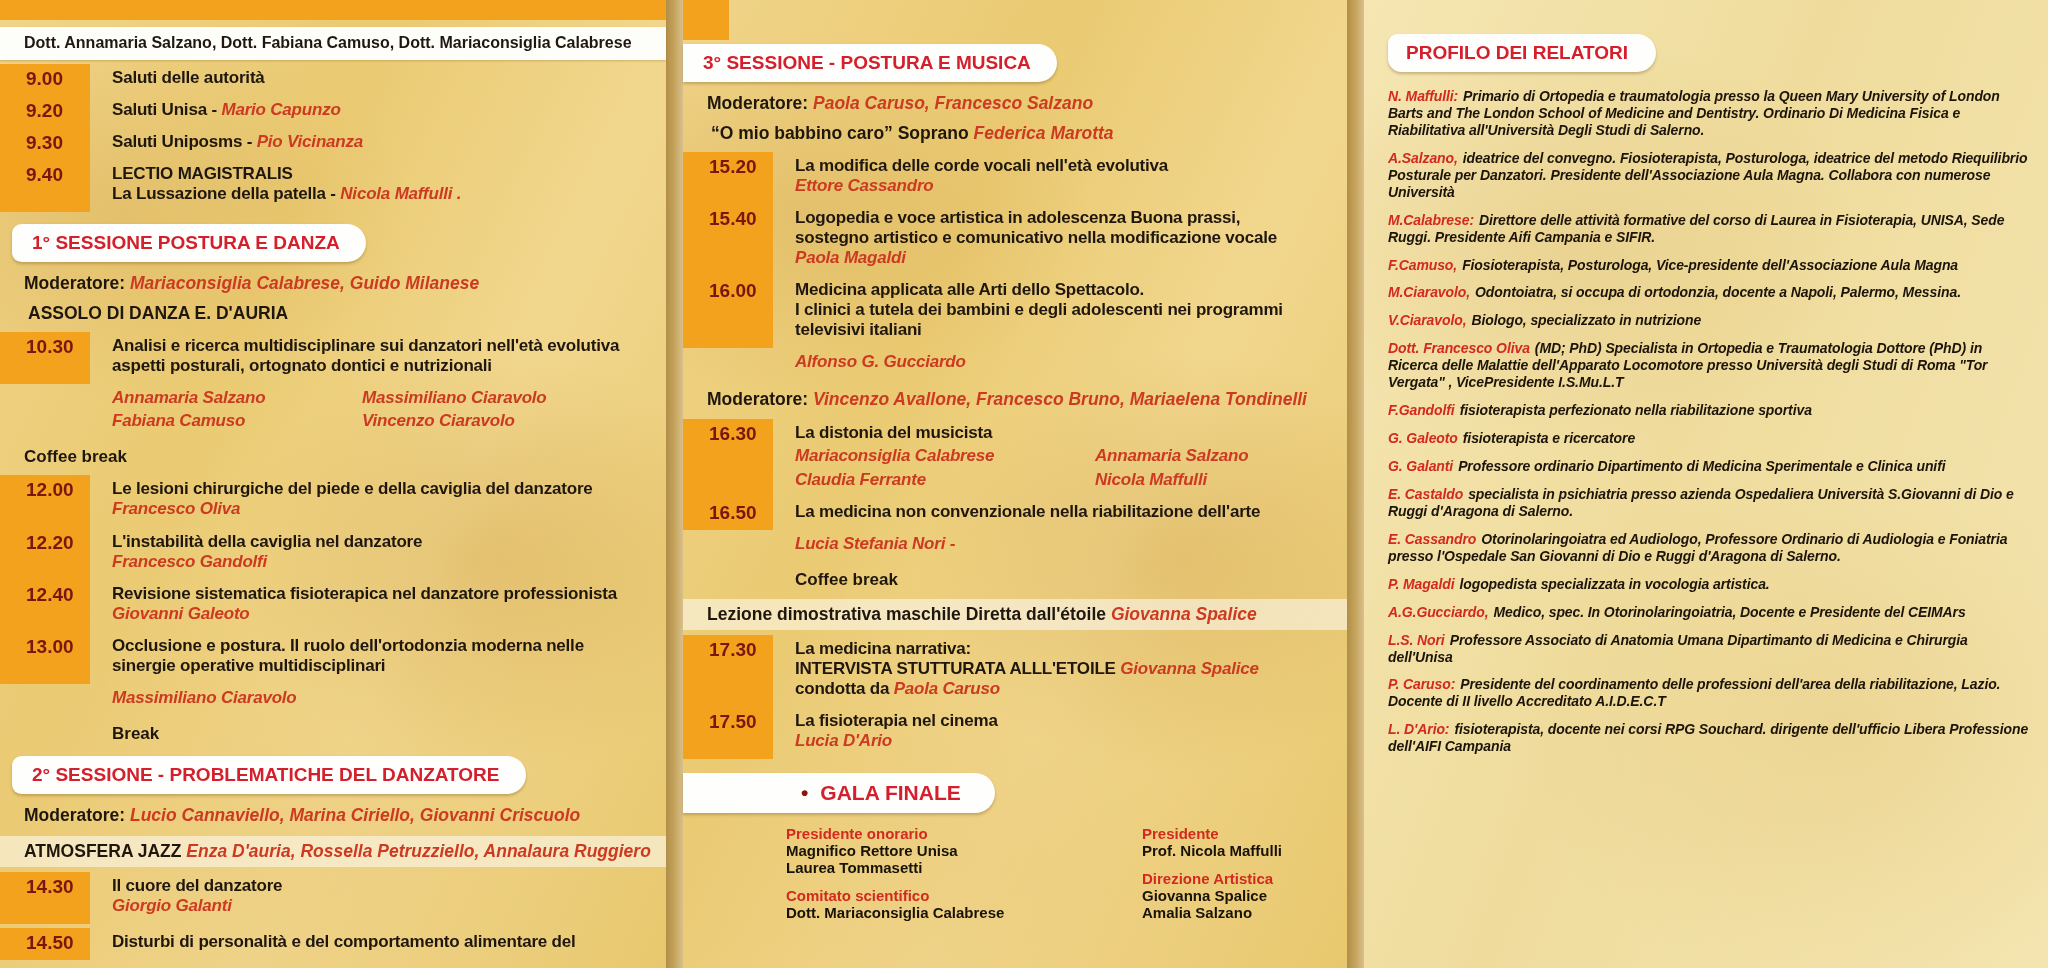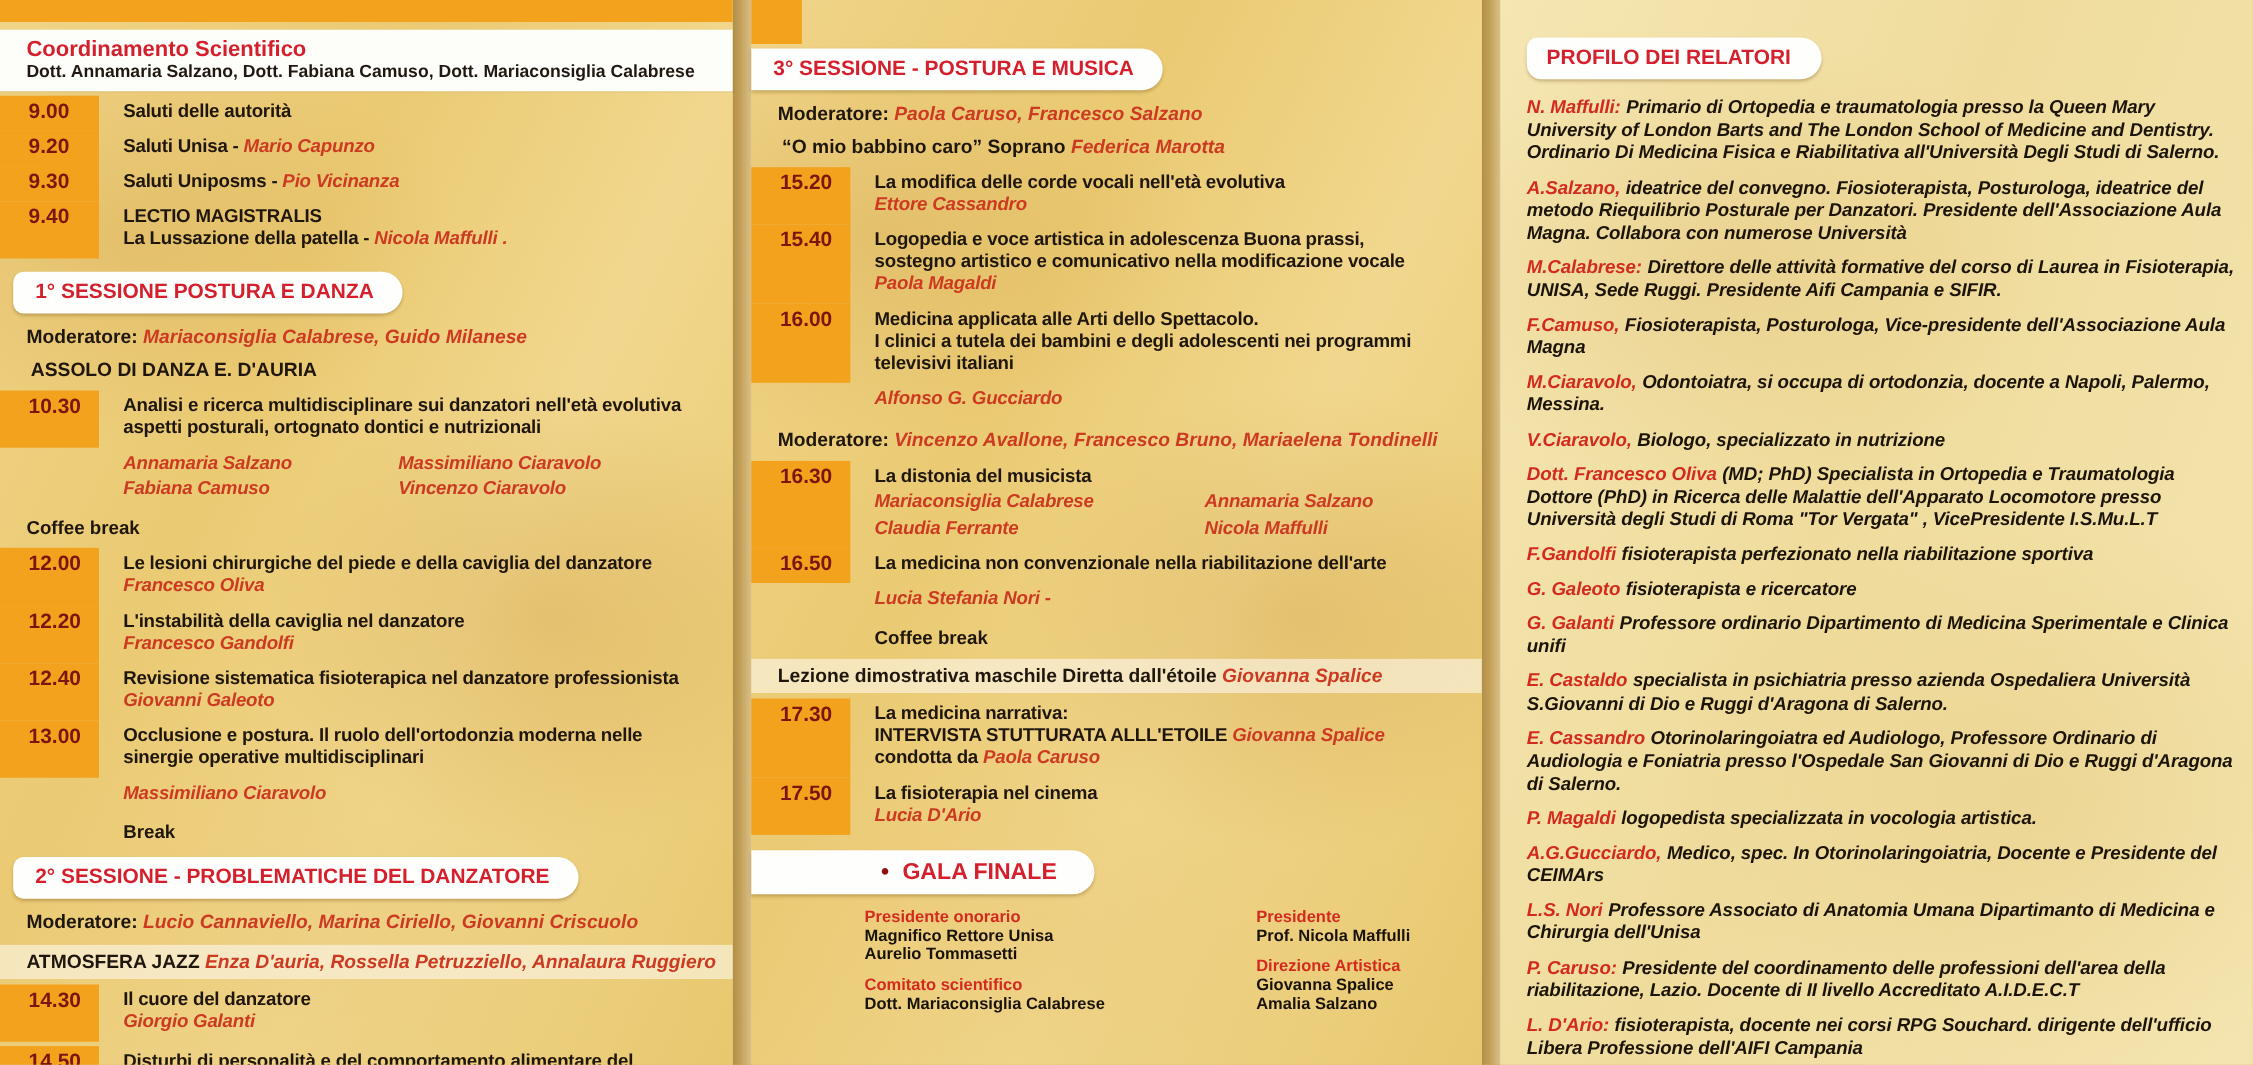--- a/index.html
+++ b/index.html
@@ -71,34 +71,33 @@
   .comm { display:flex; margin-top:12px; padding-left:62px; font-size:15px; line-height:1.14; }
   .commcol { width:356px; }
   .commcol.b { width:auto; }
   .commsec { margin-bottom:11px;margin-left:41px; }
   .commsec .h { color:#d22a1e; }
   .commsec .l { color:#181208; }
 
   .p3pill { display:inline-block; background:#fefefc; color:#d41f2c; font-size:19px;
     padding:8px 28px 8px 18px; border-radius:10px 20px 20px 14px; margin:34px 0 16px 4px;
     box-shadow:0 2px 3px rgba(98,66,10,.30); white-space:nowrap; }
-  .profiles p { margin:0 0 11px 4px; font-size:17px; line-height:1.21; font-style:italic;
+  .profiles p { margin:0 0 11px 4px; font-size:14px; line-height:1.21; font-style:italic;
     color:#1c1409; letter-spacing:-0.1px; }
   .pnm { color:#d22a1e; margin-right:5px; }
 </style>
 </head>
 <body>
 
 <div class="sheet">
 
   <section class="panel p1">
     <div class="topbar"></div>
 
     <div class="whiteband">
-      <div class="wb-title">Coordinamento Scientifico</div>
       <div class="wb-names">Dott. Annamaria Salzano, Dott. Fabiana Camuso, Dott. Mariaconsiglia Calabrese</div>
     </div>
 
     <div class="grp">
       <div class="row orange">
         <div class="t">9.00</div>
         <div class="c">
             <div class="ln">Saluti delle autorità</div>
           </div>
       </div>
@@ -306,21 +305,21 @@
       </div>
     </div>
 
     <div><span class="gala"><span class="bullet">•</span><span>GALA FINALE</span></span></div>
 
     <div class="comm">
       <div class="commcol">
         <div class="commsec">
           <div class="h">Presidente onorario</div>
           <div class="l">Magnifico Rettore Unisa</div>
-          <div class="l">Aurelio Tommasetti</div>
+          <div class="l">Laurea Tommasetti</div>
         </div>
         <div class="commsec">
           <div class="h">Comitato scientifico</div>
           <div class="l">Dott. Mariaconsiglia Calabrese</div>
 
         </div>
       </div>
       <div class="commcol b">
         <div class="commsec">
           <div class="h">Presidente</div>

